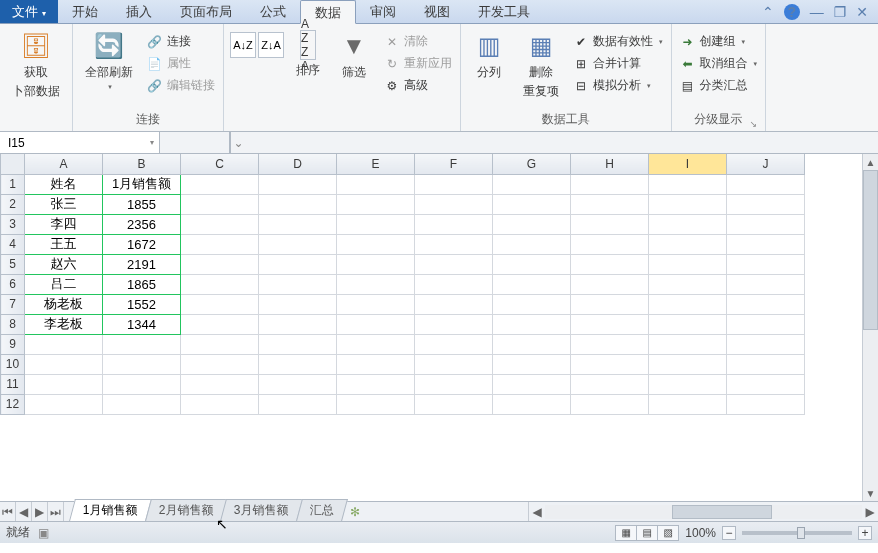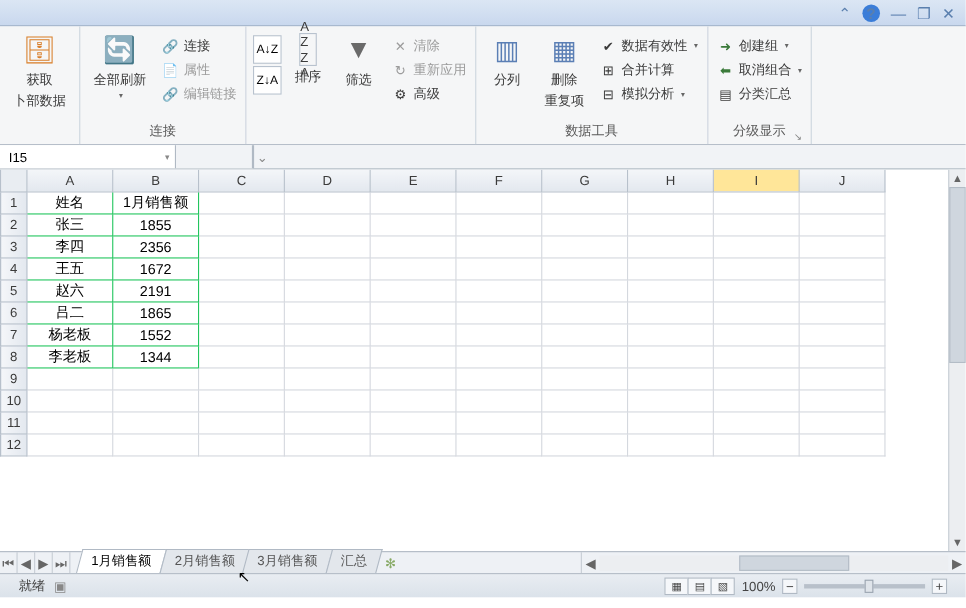--- a/index.html
+++ b/index.html
@@ -22,21 +22,21 @@
 .group-body { flex: 1; display: flex; gap: 6px; align-items: flex-start; }
 .group-label { text-align: center; font-size: 12px; color: #5b5b5b; padding: 2px 0 3px; position: relative; }
 .group-label.launcher::after { content: "↘"; position: absolute; right: 2px; bottom: 2px; font-size: 9px; color: #888; }
 .bigbtn { display: flex; flex-direction: column; align-items: center; gap: 2px; padding: 2px 6px; cursor: default; font-size: 12px; color: #3b3b3b; }
 .bigbtn .ico { width: 32px; height: 32px; display: flex; align-items: center; justify-content: center; font-size: 24px; }
 .smallitems { display: flex; flex-direction: column; gap: 3px; padding-top: 4px; }
 .smallbtn { display: flex; align-items: center; gap: 4px; padding: 1px 2px; font-size: 12px; color: #3b3b3b; cursor: default; white-space: nowrap; }
 .smallbtn.disabled { color: #9c9c9c; }
 .smallbtn .si { width: 16px; height: 16px; display: inline-flex; align-items: center; justify-content: center; }
 .ddarrow::after { content: "▾"; font-size: 7px; margin-left: 2px; color: #666; }
-.sortpair { display: flex; gap: 2px; flex-direction: column; padding-top: 4px; }
+.sortpair { display: flex; gap: 2px; padding-top: 4px; }
 .sortbox { width: 26px; height: 26px; border: 1px solid #b8c2ce; background: #fff; display: flex; align-items: center; justify-content: center; font-size: 11px; }
 
 
 .fbar { height: 22px; border-bottom: 1px solid #b0b9c4; display: flex; align-items: stretch; background: #f1f3f6; }
 .namebox { width: 160px; border-right: 1px solid #b0b9c4; background: #fff; display: flex; align-items: center; padding: 0 8px; font-size: 12px; position: relative; }
 .namebox::after { content: "▾"; position: absolute; right: 5px; color: #888; font-size: 8px; }
 .fxarea { flex: 1; display: flex; align-items: center; background: #fff; }
 .fxbtn { width: 20px; text-align: center; color: #777; font-style: italic; font-size: 12px; border-right: 1px solid #e2e5e9; }
 .fxgap { width: 70px; border-right: 1px solid #b0b9c4; background: #f1f3f6; height: 100%; }
 .fxinput { flex: 1; padding: 0 6px; font-size: 12px; }
@@ -66,41 +66,52 @@
 .stab { padding: 2px 10px; background: #e3e7ec; border: 1px solid #b0b9c4; border-bottom: none; margin-right: -1px; color: #555; font-size: 12px; transform: skewX(-15deg); }
 .stab span { display: inline-block; transform: skewX(15deg); }
 .stab.active { background: #fff; color: #000; }
 .newsheet { width: 22px; display: flex; align-items: center; justify-content: center; color: #8a6; }
 .hscroll { margin-left: auto; display: flex; align-items: center; width: 350px; border-left: 1px solid #c6ccd4; }
 .hscroll .arr { width: 16px; text-align: center; color: #666; }
 .hscroll .htrack { flex: 1; height: 14px; background: #eceef1; position: relative; }
 .hscroll .hthumb { position: absolute; left: 40%; width: 100px; height: 100%; background: #cfd6de; border: 1px solid #b3bcc6; }
 
 
-.status { height: 22px; border-top: 1px solid #b0b9c4; background: linear-gradient(#e9edf2, #dbe2ea); display: flex; align-items: center; padding: 0 17px; font-size: 12px; color: #444; }
+.status { height: 22px; border-top: 1px solid #b0b9c4; background: linear-gradient(#e9edf2, #dbe2ea); display: flex; align-items: center; padding: 0 6px; font-size: 12px; color: #444; }
 .status .right { margin-left: auto; display: flex; align-items: center; gap: 6px; }
 .viewbtns { display: flex; }
 .viewbtns span { width: 22px; height: 16px; border: 1px solid #b0b9c4; margin-left: -1px; background: #f5f7fa; display: flex; align-items: center; justify-content: center; font-size: 10px; }
 .zoomslider { width: 110px; height: 4px; background: #b8c0ca; position: relative; }
 .zoomslider .zt { position: absolute; left: 50%; top: -4px; width: 8px; height: 12px; background: #dfe4ea; border: 1px solid #9aa4b0; }
 .zoomctl { border: 1px solid #b0b9c4; width: 14px; height: 14px; display: flex; align-items: center; justify-content: center; background: #f5f7fa; }
 
 
 .ic-db { color: #d97f2b; }
 .ic-refresh { color: #2a7a2a; }
 .ic-link { color: #6a6a6a; }
 .ic-funnel { color: #6a6a6a; }
 .ic-col { color: #5b7fb5; }
 .ic-group { color: #3a7a3a; }
 .cursor { position: absolute; left: 216px; top: 516px; font-size: 14px; color: #000; pointer-events: none; }
 </style>
 </head>
 <body>
 
 <div class="titlebar">
+  <div class="tabs">
+    <div class="tab file">文件</div>
+    <div class="tab">开始</div>
+    <div class="tab">插入</div>
+    <div class="tab">页面布局</div>
+    <div class="tab">公式</div>
+    <div class="tab active">数据</div>
+    <div class="tab">审阅</div>
+    <div class="tab">视图</div>
+    <div class="tab">开发工具</div>
+  </div>
   <div class="win-controls">
     <span>⌃</span>
     <span class="help-icon">?</span>
     <span>—</span>
     <span>❐</span>
     <span>✕</span>
   </div>
 </div>
 
 <div class="ribbon">

